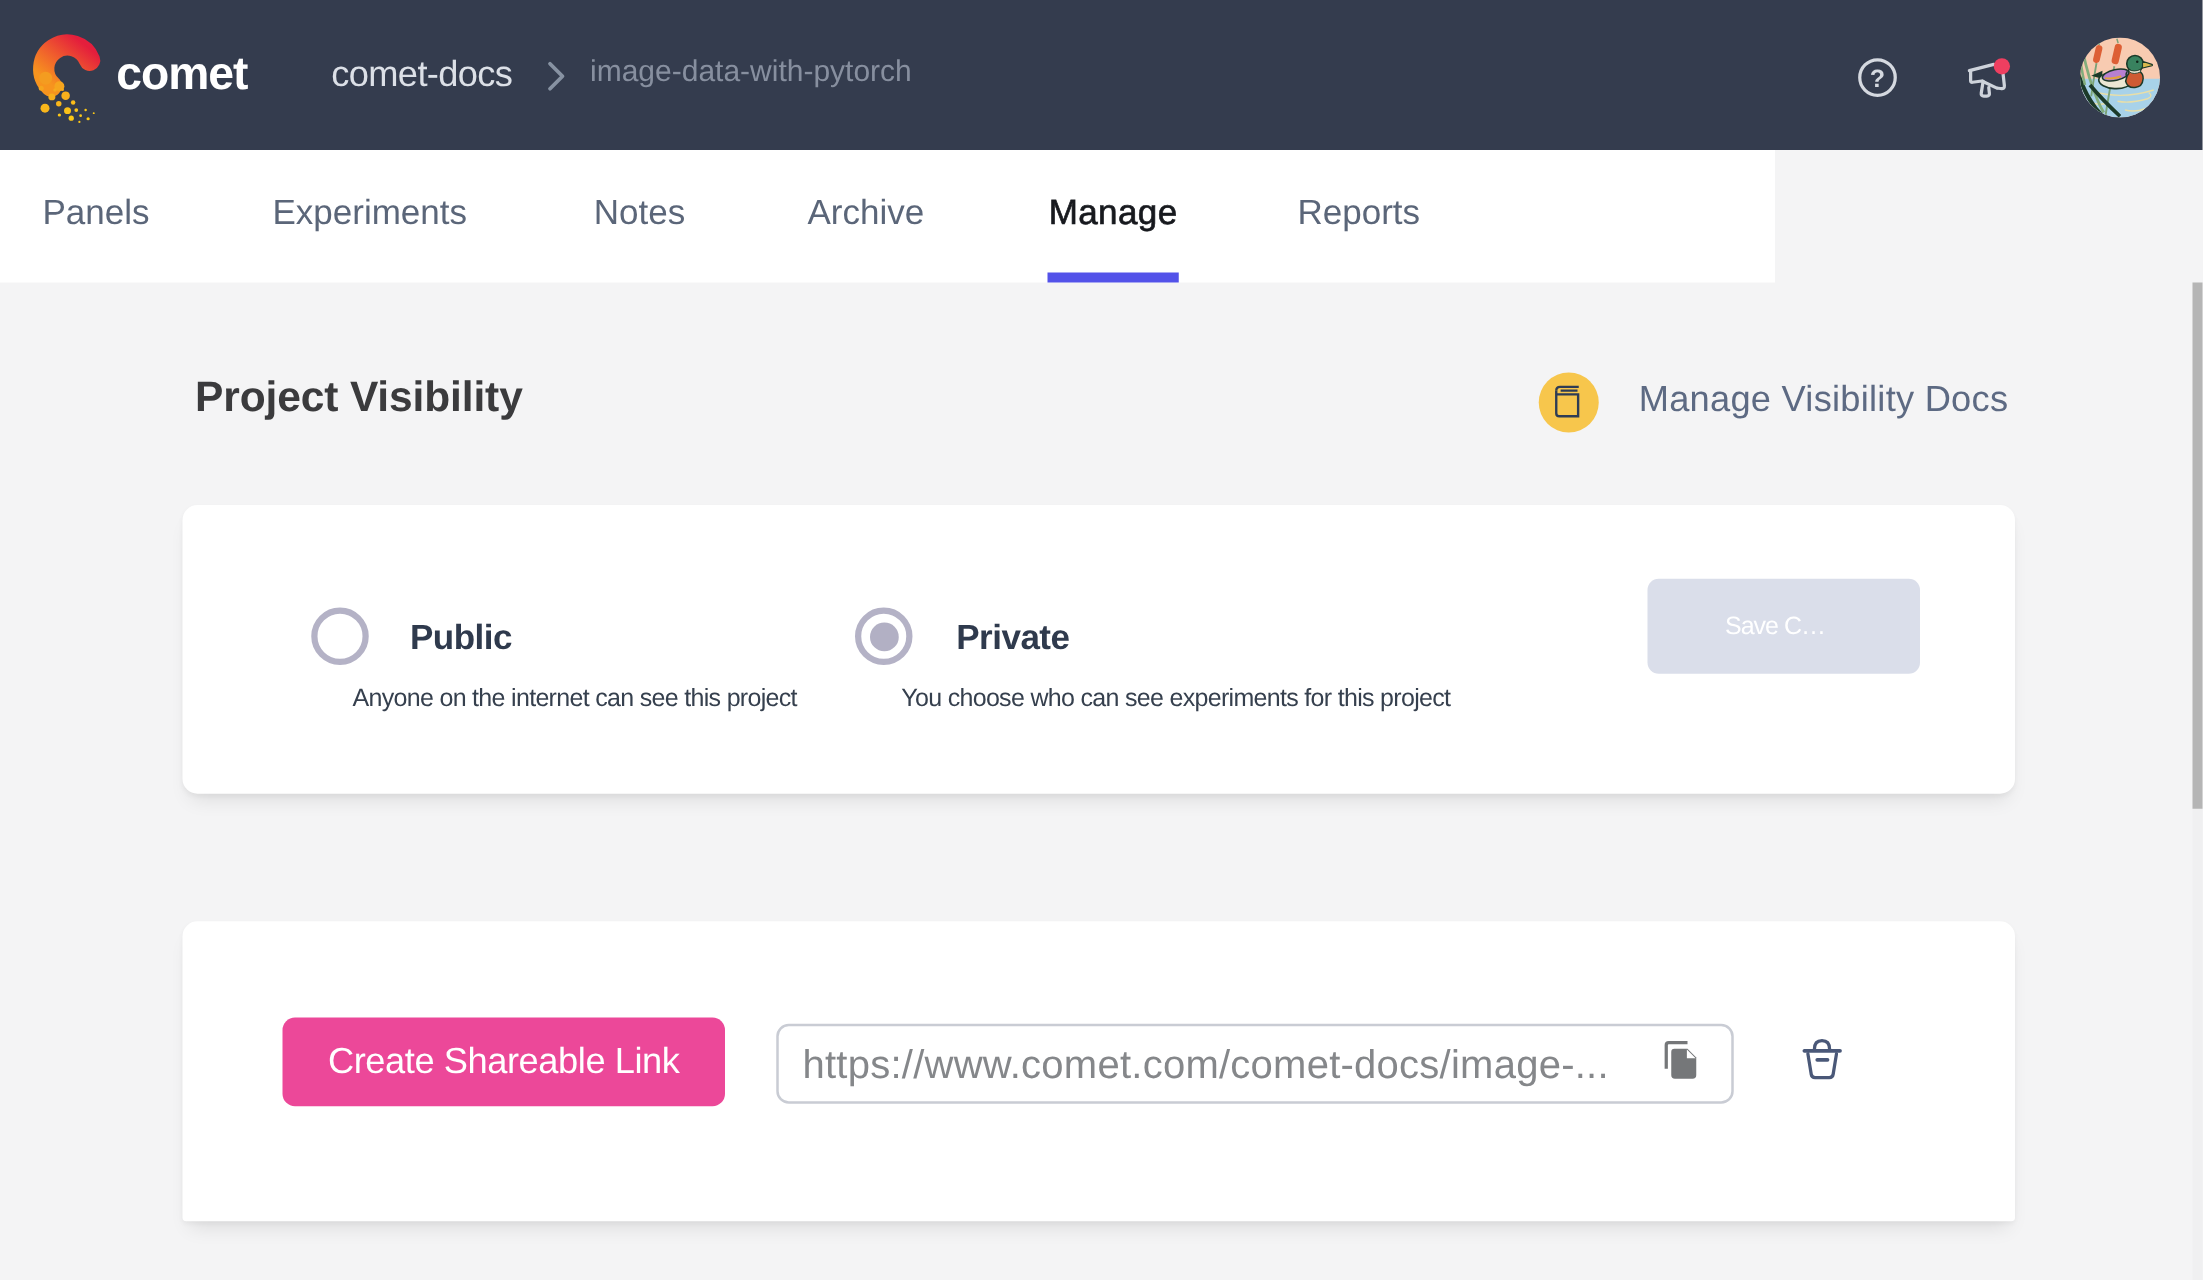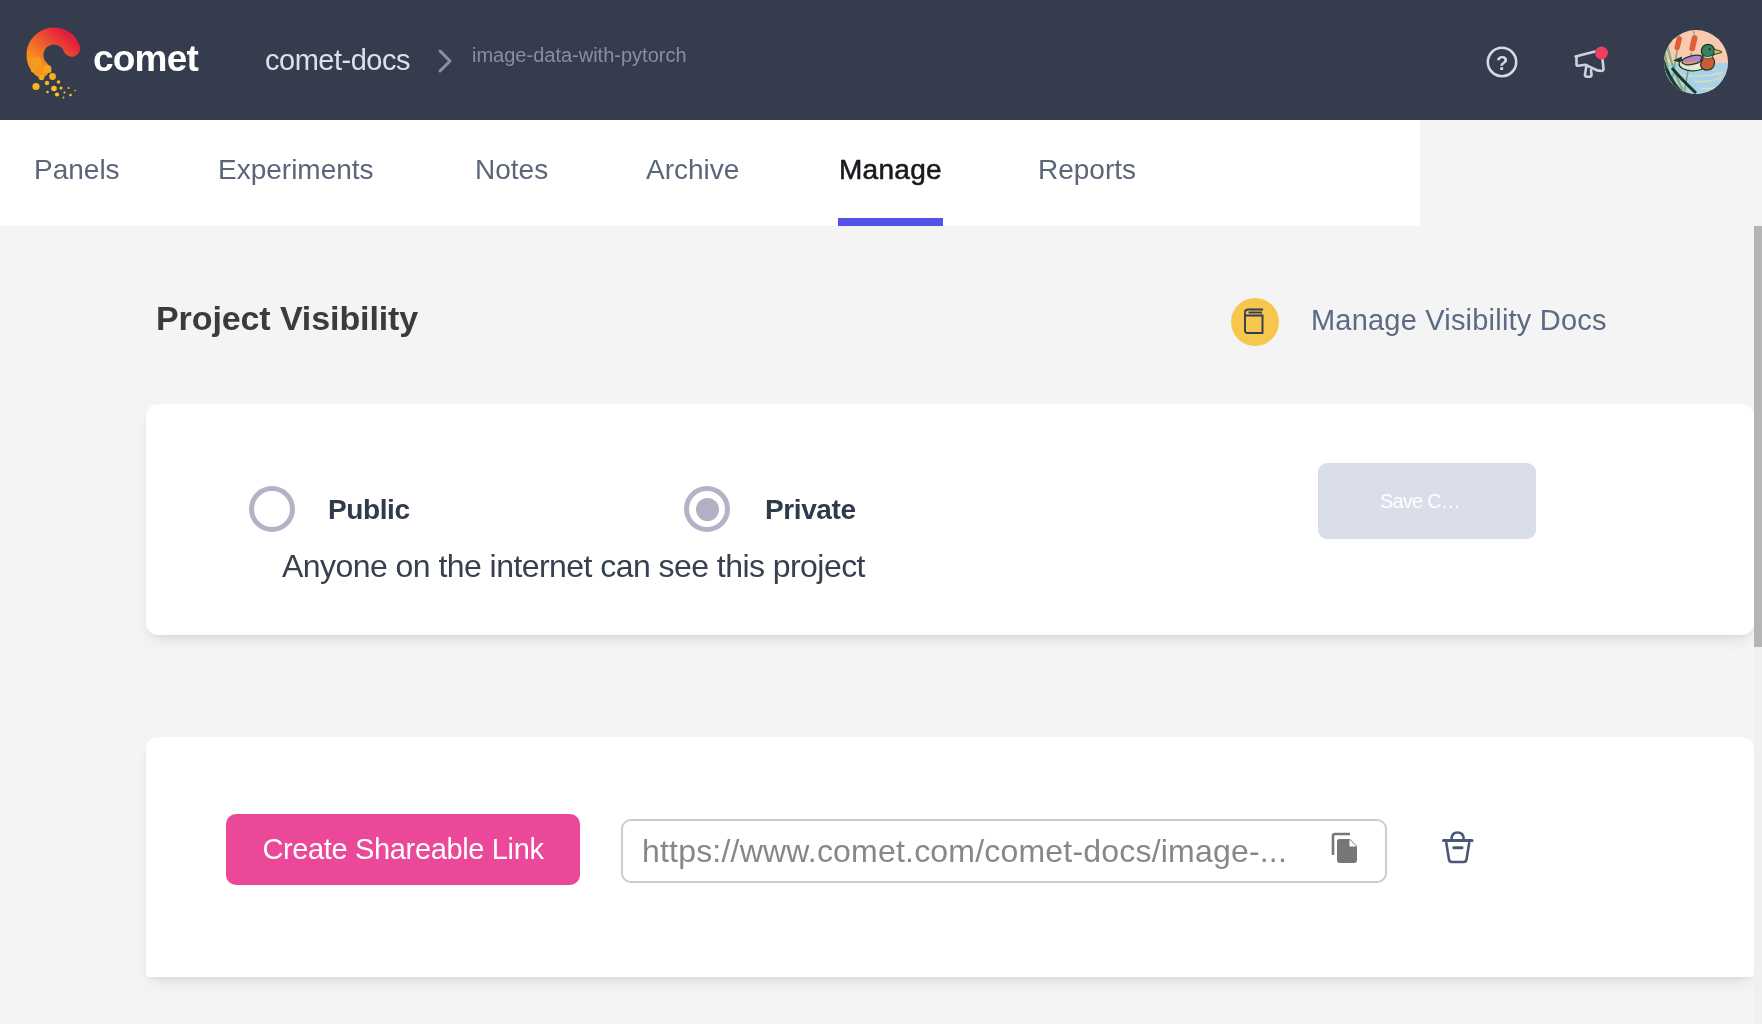--- a/index.html
+++ b/index.html
@@ -3,42 +3,42 @@
 <meta charset="utf-8">
 <style>
   * { margin:0; padding:0; box-sizing:border-box; }
   html,body { width:1762px; height:1024px; overflow:hidden; background:#f4f4f5;
     font-family:"Liberation Sans", sans-serif; }
   .abs { position:absolute; }
   
   #navbar { position:absolute; left:0; top:0; width:1762px; height:120px; background:#343c4e; }
   #logotext { position:absolute; left:93px; top:38px; color:#ffffff; font-size:37px; font-weight:bold; letter-spacing:-0.8px; }
   #crumb1 { position:absolute; left:265px; top:44px; color:#dce0e7; font-size:29px; font-weight:500; letter-spacing:-0.5px; }
-  #crumb2 { position:absolute; left:472px; top:44px; color:#878f9f; font-size:20px; font-weight:500; letter-spacing:0px; }
+  #crumb2 { position:absolute; left:472px; top:44px; color:#878f9f; font-size:24px; font-weight:500; letter-spacing:0px; }
   
   #tabbar { position:absolute; left:0; top:120px; width:1420px; height:106px; background:#ffffff; }
   .tab { position:absolute; top:34px; font-size:28px; color:#5b6679; }
   .tab.active { color:#17191e; font-weight:400; -webkit-text-stroke:0.55px #17191e; letter-spacing:0.3px; }
   #underline { position:absolute; left:838px; top:98px; width:105px; height:8px; background:#5352e9; }
   
   #heading { position:absolute; left:145px; top:299px; font-size:34px; font-weight:bold; letter-spacing:-0.1px; color:#3b3b3d;margin-left:11px; }
   #docsCircle { position:absolute; left:1231px; top:298px; width:48px; height:48px; border-radius:50%; background:#f7c64c; }
   #docsText { position:absolute; left:1311px; top:304px; font-size:29px; letter-spacing:0.2px; color:#5d6a83; }
-  .card { position:absolute; left:146px; width:1608px; background:#ffffff; border-radius:12px;
+  .card { position:absolute; left:146px; width:1466px; background:#ffffff; border-radius:12px;
           box-shadow:0 10px 16px -6px rgba(0,0,0,0.10), 0 2px 4px rgba(0,0,0,0.04); }
   #card1 { top:404px; height:231px; }
   #card2 { top:737px; height:240px; border-radius:12px 12px 3px 3px; }
   .radio { position:absolute; width:46px; height:46px; border-radius:50%; border:5px solid #b4b2c6; background:#fff; }
   .radio .dot { position:absolute; left:6.5px; top:6.5px; width:23px; height:23px; border-radius:50%; background:#b2b0c4; }
   #radio1 { left:103px; top:82px; }
   #radio2 { left:538px; top:82px; }
   .rlabel { position:absolute; top:90px; font-size:28px; font-weight:bold; letter-spacing:-0.4px; color:#2f3a4d; }
   #rlabel1 { left:182px; }
   #rlabel2 { left:619px; }
-  .desc { position:absolute; top:144px; font-size:32px; letter-spacing:-0.55px; color:#36404e; }
+  .desc { position:absolute; top:144px; font-size:20px; letter-spacing:-0.55px; color:#36404e; }
   #desc1 { left:136px; }
   #desc2 { left:575px; }
   #saveBtn { position:absolute; left:1172px; top:59px; width:218px; height:76px; background:#dadeea;
              border-radius:9px; color:#ffffff; font-size:20px; letter-spacing:-0.8px; line-height:76px; text-align:center; padding-right:14px; }
   #createBtn { position:absolute; left:80px; top:77px; width:354px; height:71px; background:#ec4899;
              border-radius:10px; color:#ffffff; font-size:29px; letter-spacing:-0.35px; line-height:71px; text-align:center; }
   #urlInput { position:absolute; left:475px; top:82px; width:766px; height:64px; background:#fff;
               border:2px solid #c9ccd4; border-radius:10px; }
   #urlText { position:absolute; left:19px; top:12px; font-size:32px; letter-spacing:0.2px; color:#85878a; }
   
@@ -165,20 +165,21 @@
 <div id="docsText">Manage Visibility Docs</div>
 
 <div id="card1" class="card">
   <div id="radio1" class="radio"></div>
   <div id="rlabel1" class="rlabel">Public</div>
   <div id="radio2" class="radio">
       <div class="dot"></div>
     </div>
   <div id="rlabel2" class="rlabel">Private</div>
   <div id="desc1" class="desc">Anyone on the internet can see this project</div>
+  <div id="desc2" class="desc">You choose who can see experiments for this project</div>
   <div id="saveBtn">Save C…</div>
 </div>
 
 <div id="card2" class="card">
   <div id="createBtn">Create Shareable Link</div>
   <div id="urlInput">
     <div id="urlText">https://www.comet.com/comet-docs/image-...</div>
     <svg class="abs" style="left:708px;top:9px" width="28" height="36" viewBox="0 0 28 36">
       <path d="M2 25 L2 6 Q2 4 4 4 L19 4" fill="none" stroke="#757779" stroke-width="2.6"></path>
       <path d="M8.5 9 L19 9 L26 16 L26 30 Q26 33 23 33 L9 33 Q6 33 6 30 L6 11.5 Q6 9 8.5 9 Z" fill="#757779"></path>

